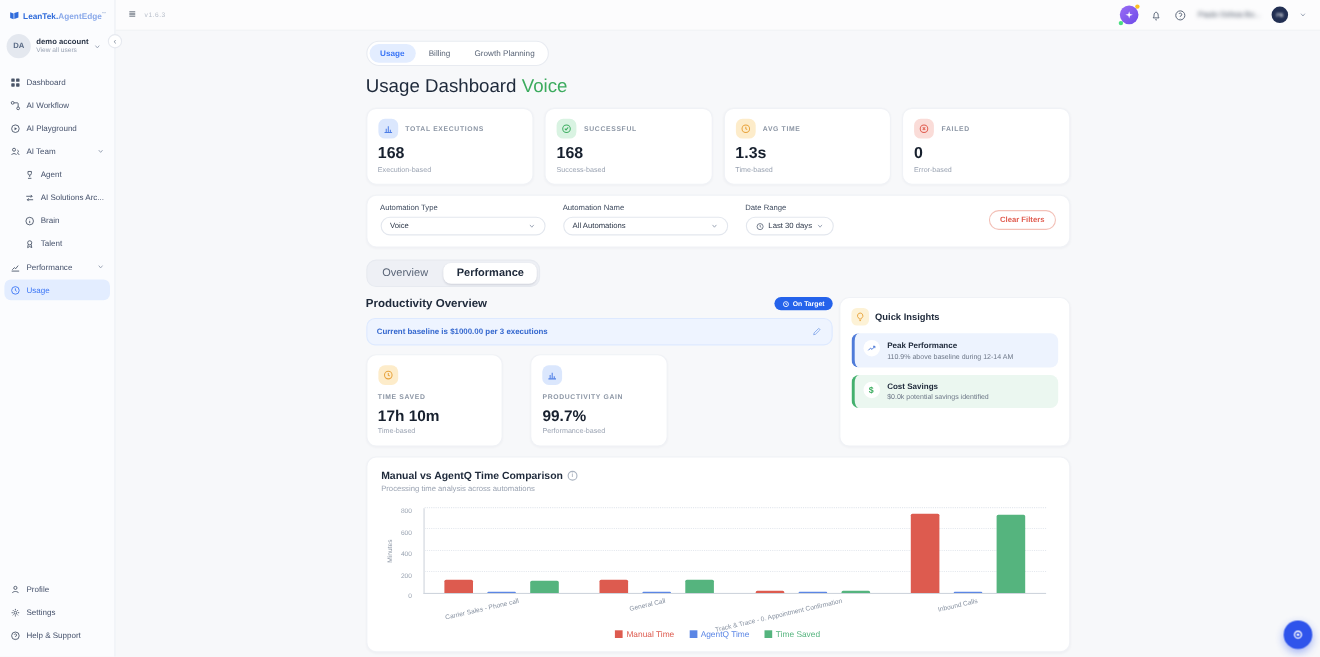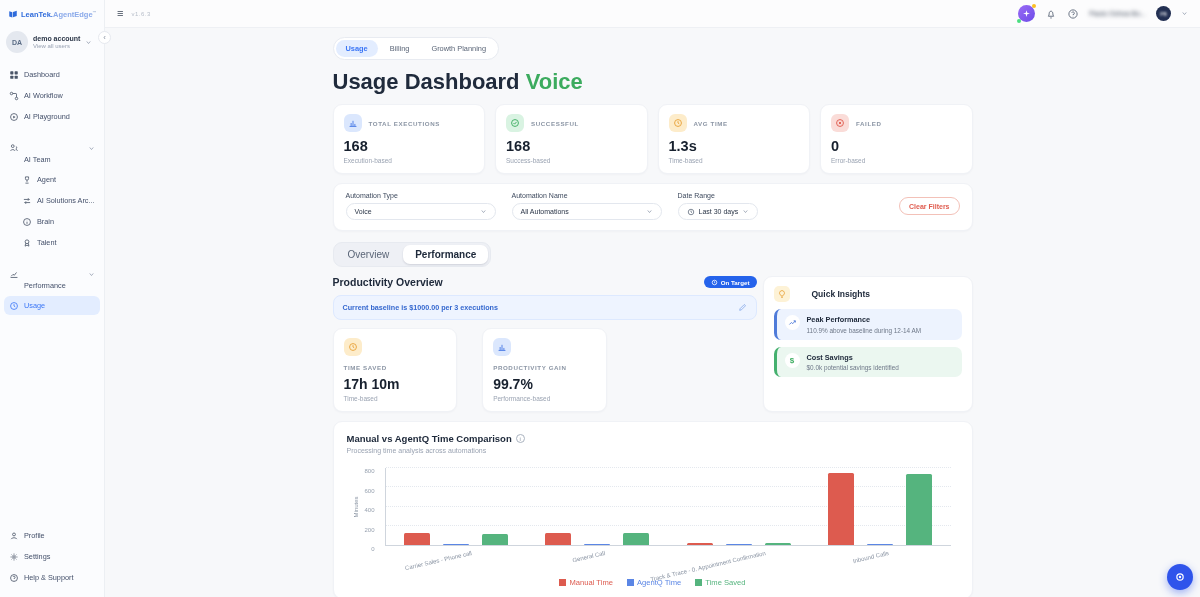--- a/index.html
+++ b/index.html
@@ -15,21 +15,21 @@
   .tm { font-size:4px; color:#9fb3d6; vertical-align:top; }
   .collapse-btn { position:absolute; right:-7px; top:31px; width:13px; height:13px; border-radius:50%; background:#fff; border:1px solid #e6e9ef; color:#8a94a3; font-size:8px; line-height:11px; text-align:center; z-index:5; cursor:pointer; }
   .account { margin:8px 6px 2px; display:flex; align-items:center; gap:5px; }
   .avatar-da { width:22px; height:22px; border-radius:50%; background:#e4e8ef; color:#5a6b85; font-size:7px; font-weight:bold; display:flex; align-items:center; justify-content:center; flex-shrink:0; }
   .account-name { font-size:7px; font-weight:bold; color:#2a3547; white-space:nowrap; }
   .account-sub { font-size:6px; color:#99a2b3; margin-top:1px; white-space:nowrap; }
   .nav { padding:8px 4px 0; }
   .nav-item { display:flex; align-items:center; gap:5px; padding:4.5px 5px; border-radius:6px; font-size:7.3px; color:#44506a; margin:2px 0; white-space:nowrap; cursor:pointer; }
   .nav-item.child { margin-left:13px; }
   .nav-item.active { background:#e3edff; color:#3b76f6; }
-  .nav-item .grow { flex:1;margin-top:22px; }
+  .nav-item .grow { flex:1; }
   .nav-icon { width:10px; height:10px; flex-shrink:0; display:block; }
   .sidebar-bottom { margin-top:auto; padding:0 4px 8px; }
   .chev { width:7px; height:7px; display:block; }
 
   
   .main { flex:1; display:flex; flex-direction:column; min-width:0; }
   .topbar { height:28px; background:#fcfcfd; border-bottom:1px solid #eef0f4; display:flex; align-items:center; padding:0 12px; gap:8px; flex-shrink:0; }
   .hamburger { font-size:11px; color:#3a4556; cursor:pointer; line-height:1; }
   .version { font-size:6px; color:#b6bdc9; letter-spacing:.5px; }
   .topbar-right { margin-left:auto; display:flex; align-items:center; gap:10px; }
@@ -39,21 +39,21 @@
   .user-name { font-size:7px; color:#3a4556; filter:blur(2px); }
   .avatar-sm { width:15px; height:15px; border-radius:50%; background:#222f52; color:#fff; font-size:5px; display:flex; align-items:center; justify-content:center; }
   .avatar-sm span { filter:blur(1.2px); }
 
   
   .content { flex:1; background:#f7f8fa; display:flex; flex-direction:column; overflow:hidden; }
   .col { width:640px; margin:9px auto 0; display:flex; flex-direction:column; flex:1; }
   .pill-tabs { display:inline-flex; align-self:flex-start; background:#fff; border:1px solid #e8ebf1; border-radius:13px; padding:2px; gap:2px; }
   .pill-tab { font-size:7.4px; color:#5a6577; padding:4px 10px; border-radius:11px; cursor:pointer; }
   .pill-tab.active { background:#e3edff; color:#3b76f6; font-weight:bold; }
-  .page-title { margin-top:9px; font-size:22px; font-weight:bold; color:#202b3c; }
+  .page-title { margin-top:9px; font-size:17px; font-weight:normal; color:#202b3c; }
   .page-title .accent { color:#3cab5e; }
   .page-sub { font-size:8px; color:#9aa3b2; margin-top:4px; }
 
   .card { background:#fff; border:1px solid #f0f2f6; border-radius:9px; box-shadow:0 1px 2px rgba(20,30,60,.03); }
   .stats { display:grid; grid-template-columns:repeat(4,1fr); gap:10px; margin-top:9px; }
   .stat-card { padding:9px 10px; }
   .stat-head { display:flex; align-items:center; gap:7px; }
   .icon-sq { width:18px; height:18px; border-radius:6px; display:flex; align-items:center; justify-content:center; flex-shrink:0; }
   .ic-blue { background:#dbe7fd; } .ic-green { background:#d9f3e2; } .ic-amber { background:#fdecca; } .ic-red { background:#fadcd8; }
   .stat-label { font-size:6.2px; letter-spacing:.6px; color:#8c96a5; font-weight:bold; }
@@ -79,21 +79,21 @@
   .badge { display:flex; align-items:center; gap:3px; background:#2563eb; color:#fff; font-size:6.2px; font-weight:bold; border-radius:9px; padding:2.5px 7px; cursor:pointer; }
   .baseline { margin-top:7px; background:#eef4ff; border:1px solid #dde9ff; border-radius:8px; padding:7px 9px; display:flex; align-items:center; justify-content:space-between; }
   .baseline-text { font-size:7.2px; color:#3568cf; font-weight:bold; }
   .metrics { display:grid; grid-template-columns:repeat(3,1fr); gap:25px; margin-top:8px; }
   .metric-card { padding:9px 10px; }
   .metric-label { font-size:6.2px; letter-spacing:.6px; color:#8c96a5; font-weight:bold; margin-top:8px; }
   .metric-value { font-size:14px; font-weight:bold; color:#17202e; margin-top:5px; }
   .metric-sub { font-size:6.5px; color:#9aa3b2; margin-top:3px; }
 
   .qi-card { flex:1; padding:9px 10px; }
-  .qi-head { display:flex; align-items:center; gap:22px; }
+  .qi-head { display:flex; align-items:center; gap:6px; }
   .qi-icon { width:16px; height:16px; border-radius:5px; background:#fdf2d6; display:flex; align-items:center; justify-content:center; }
   .qi-title { font-size:8.5px; font-weight:bold; color:#202b3c; }
   .insight { margin-top:7px; border-radius:7px; padding:6px 8px; display:flex; gap:7px; align-items:flex-start; }
   .insight.blue { background:#edf3fe; border-left:3px solid #4f7bd9; }
   .insight.green { background:#ebf7f0; border-left:3px solid #44b06e; }
   .insight-ic { width:15px; height:15px; border-radius:50%; background:#fff; display:flex; align-items:center; justify-content:center; flex-shrink:0; font-size:8px; font-weight:bold; color:#3fae62; }
   .insight-title { font-size:7.3px; font-weight:bold; color:#202b3c; }
   .insight-desc { font-size:6.4px; color:#6e7888; margin-top:2.5px; }
 
   

